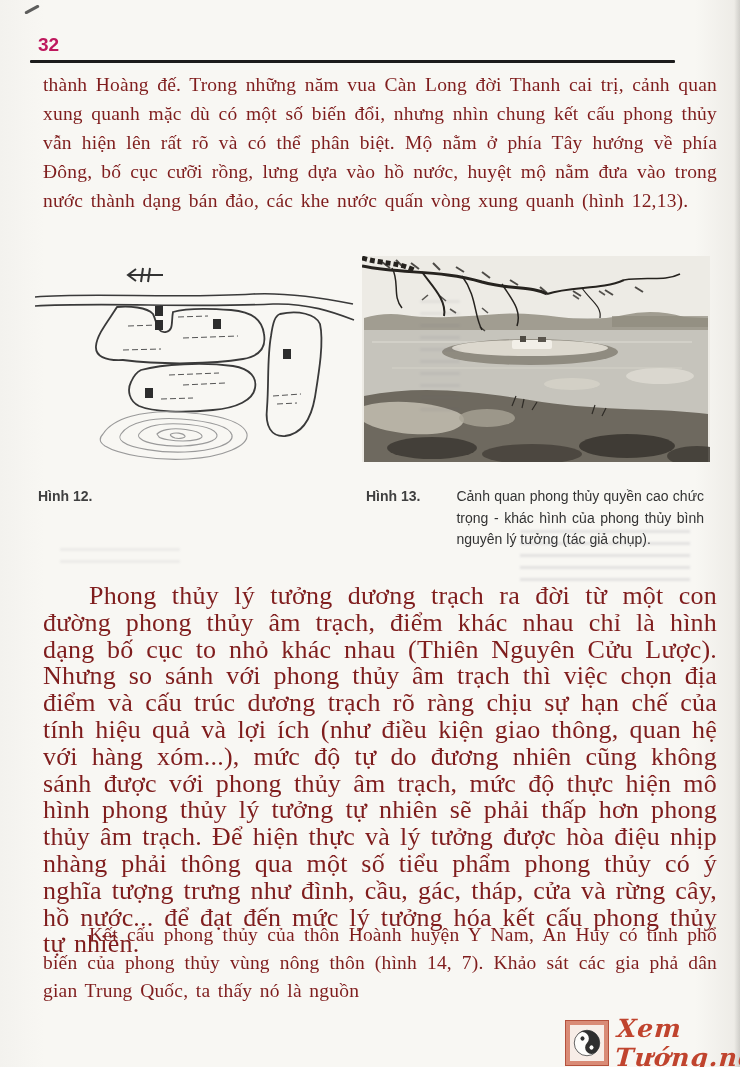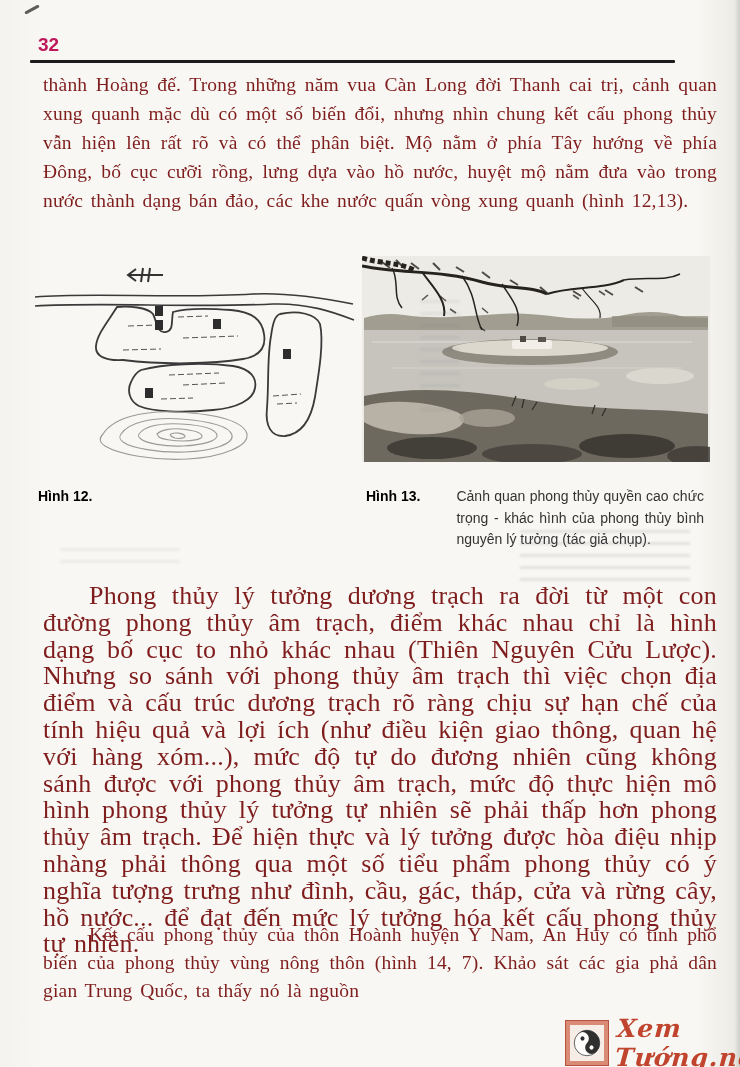--- a/index.html
+++ b/index.html
@@ -26,21 +26,21 @@
 
   
   .fig-diagram{position:absolute;left:33px;top:262px;width:322px;height:214px;}
   .fig-photo{position:absolute;left:362px;top:256px;width:348px;height:206px;}
 
   
   .caption{position:absolute;top:486px;display:flex;gap:10px;
     font-family:"Liberation Sans", sans-serif;font-size:14px;line-height:21.5px;color:#333;}
   .caption.left{left:38px;width:300px;}
   .caption.right{left:366px;width:338px;gap:36px;}
-  .fig-label{font-weight:700;white-space:nowrap;flex:0 0 auto;color:#000000;}
+  .fig-label{font-weight:700;white-space:nowrap;flex:0 0 auto;color:#404040;}
   .fig-text{flex:1 1 auto;text-align:justify;}
 
   
   .watermark{position:absolute;left:566px;top:1014px;display:flex;align-items:center;gap:8px;}
   .wm-box{width:44px;height:44px;border:4px solid #d98b76;outline:1px solid #b5513c;
     background:#f7ede7;display:flex;align-items:center;justify-content:center;box-sizing:border-box;}
   .wm-text{font-family:"DejaVu Serif", serif;font-style:italic;font-weight:700;
     font-size:25px;color:#c0442e;letter-spacing:1px;transform:skewX(-4deg);}
 
   

